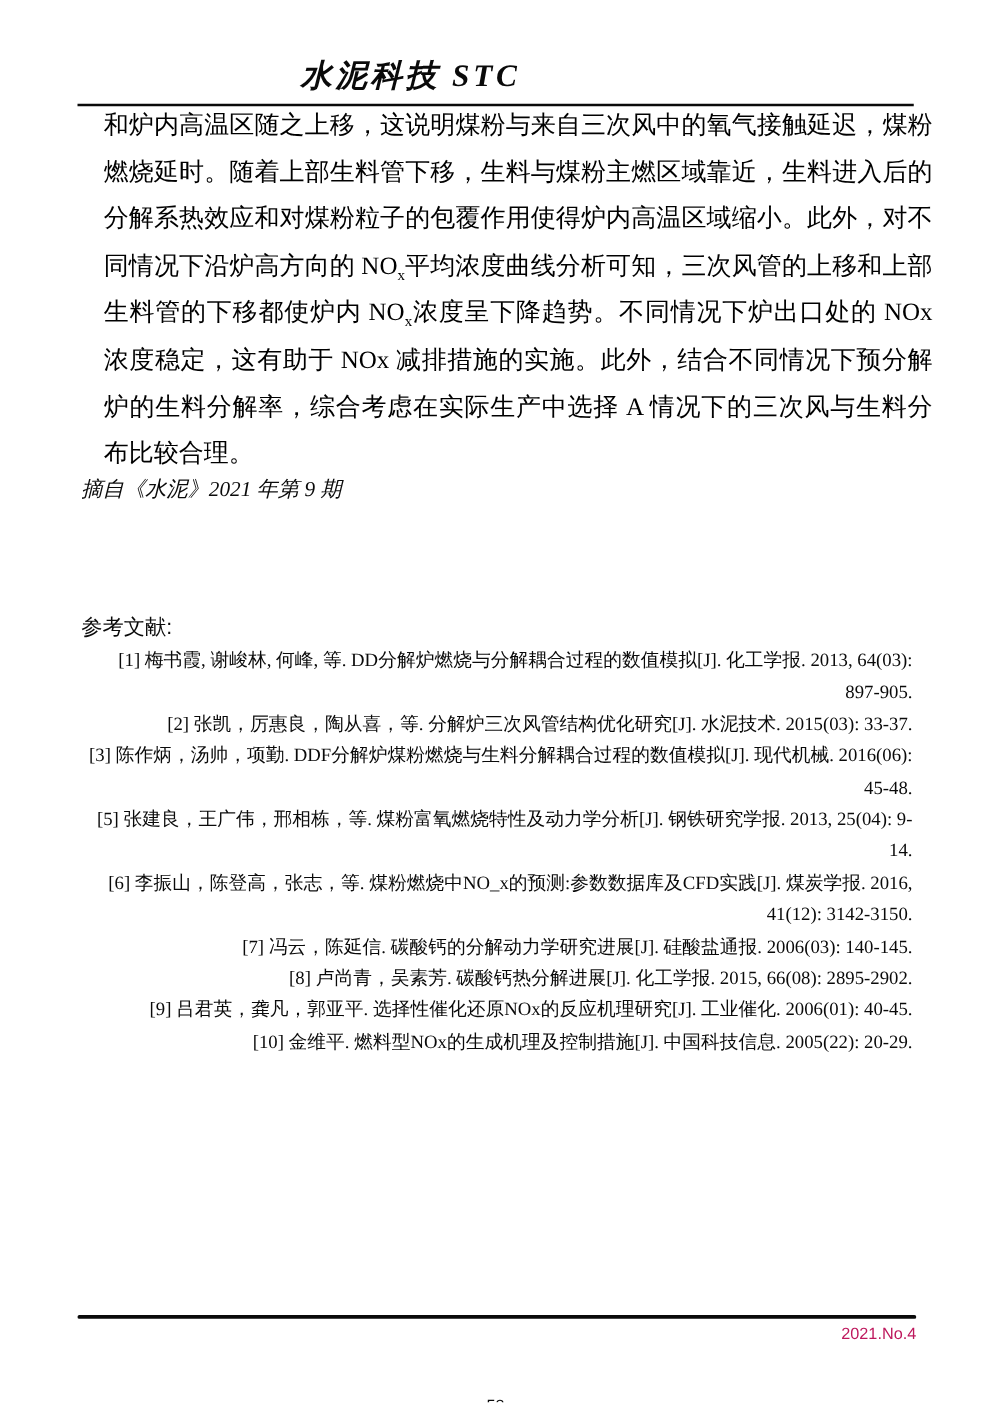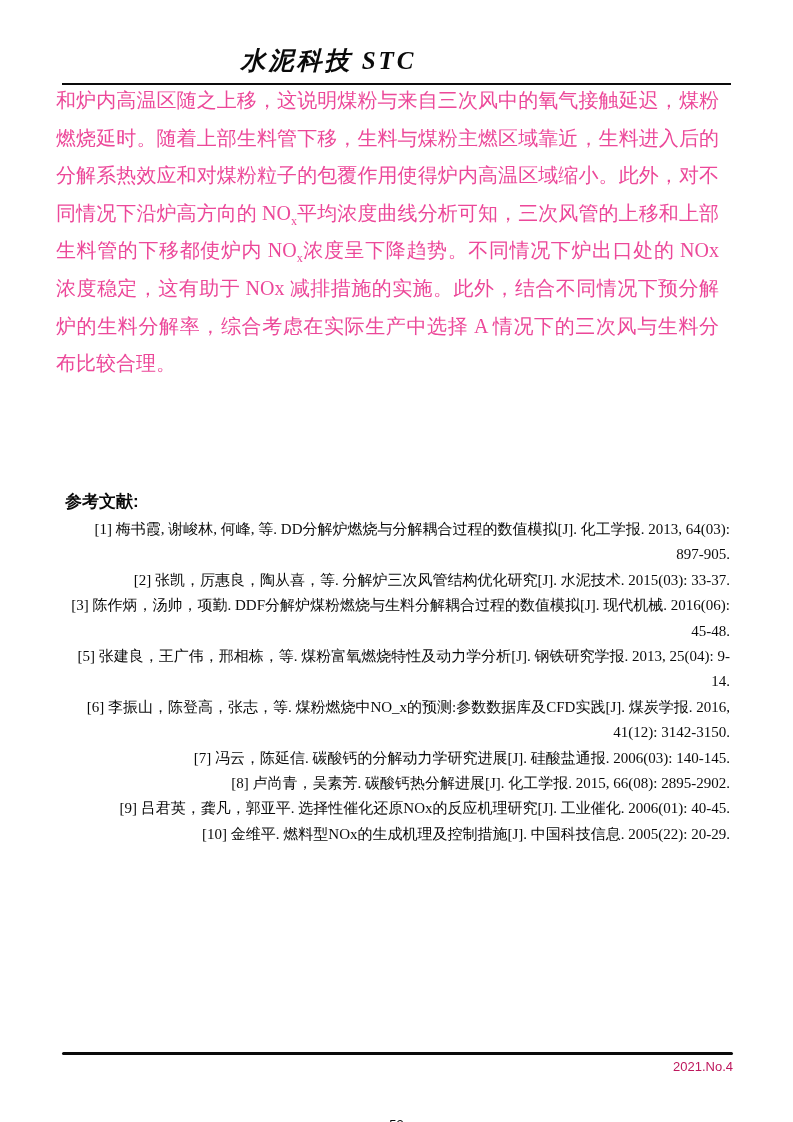--- a/index.html
+++ b/index.html
@@ -32,27 +32,27 @@
     position: absolute;
     top: 83px;
     left: 62px;
     width: 669px;
     height: 2px;
     background: #0a0a0a;
   }
   .body-paragraph {
     position: absolute;
     top: 82px;
-    left: 56px;
+    left: 83px;
     width: 663px;
     margin: 0;
     font-size: 20px;
     line-height: 37.6px;
     text-align: justify;
-    color: #ec4899;
+    color: #000000;
   }
   .body-paragraph sub {
     font-size: 12px;
     line-height: 0;
   }
   .citation {
     position: absolute;
     top: 380px;
     left: 65px;
     width: 663px;
@@ -60,21 +60,21 @@
     font-size: 17px;
     font-style: italic;
     color: #0a0a0a;
   }
   .ref-heading {
     position: absolute;
     top: 490px;
     left: 65px;
     margin: 0;
     font-size: 17px;
-    font-weight: bold;
+    font-weight: normal;
     font-family: "Liberation Sans", "DejaVu Sans", sans-serif;
     color: #0a0a0a;
   }
   .ref-list {
     position: absolute;
     top: 517px;
     left: 65px;
     width: 665px;
     font-size: 15px;
     line-height: 25.4px;
@@ -116,20 +116,21 @@
 <body>
 
 <div class="page">
 
   <div class="header-title">水泥科技 STC</div>
 
   <div class="header-rule"></div>
 
   <p class="body-paragraph"><span>和炉内高温区随之上移，这说明煤粉与来自三次风中的氧气接触延迟，煤粉燃烧延时。随着上部生料管下移，生料与煤粉主燃区域靠近，生料进入后的分解系热效应和对煤粉粒子的包覆作用使得炉内高温区域缩小。此外，对不同情况下沿炉高方向的 NO</span><sub>x</sub><span>平均浓度曲线分析可知，三次风管的上移和上部生料管的下移都使炉内 NO</span><sub>x</sub><span>浓度呈下降趋势。不同情况下炉出口处的 NOx 浓度稳定，这有助于 NOx 减排措施的实施。此外，结合不同情况下预分解炉的生料分解率，综合考虑在实际生产中选择 A 情况下的三次风与生料分布比较合理。</span></p>
 
+  <p class="citation">摘自《水泥》2021 年第 9 期</p>
 
   <h3 class="ref-heading">参考文献:</h3>
 
   <div class="ref-list">
     <p class="ref-item">[1] 梅书霞, 谢峻林, 何峰, 等. DD分解炉燃烧与分解耦合过程的数值模拟[J]. 化工学报. 2013, 64(03): 897-905.</p>
     <p class="ref-item">[2] 张凯，厉惠良，陶从喜，等. 分解炉三次风管结构优化研究[J]. 水泥技术. 2015(03): 33-37.</p>
     <p class="ref-item">[3] 陈作炳，汤帅，项勤. DDF分解炉煤粉燃烧与生料分解耦合过程的数值模拟[J]. 现代机械. 2016(06): 45-48.</p>
     <p class="ref-item">[5] 张建良，王广伟，邢相栋，等. 煤粉富氧燃烧特性及动力学分析[J]. 钢铁研究学报. 2013, 25(04): 9-14.</p>
     <p class="ref-item">[6] 李振山，陈登高，张志，等. 煤粉燃烧中NO_x的预测:参数数据库及CFD实践[J]. 煤炭学报. 2016, 41(12): 3142-3150.</p>
     <p class="ref-item">[7] 冯云，陈延信. 碳酸钙的分解动力学研究进展[J]. 硅酸盐通报. 2006(03): 140-145.</p>

